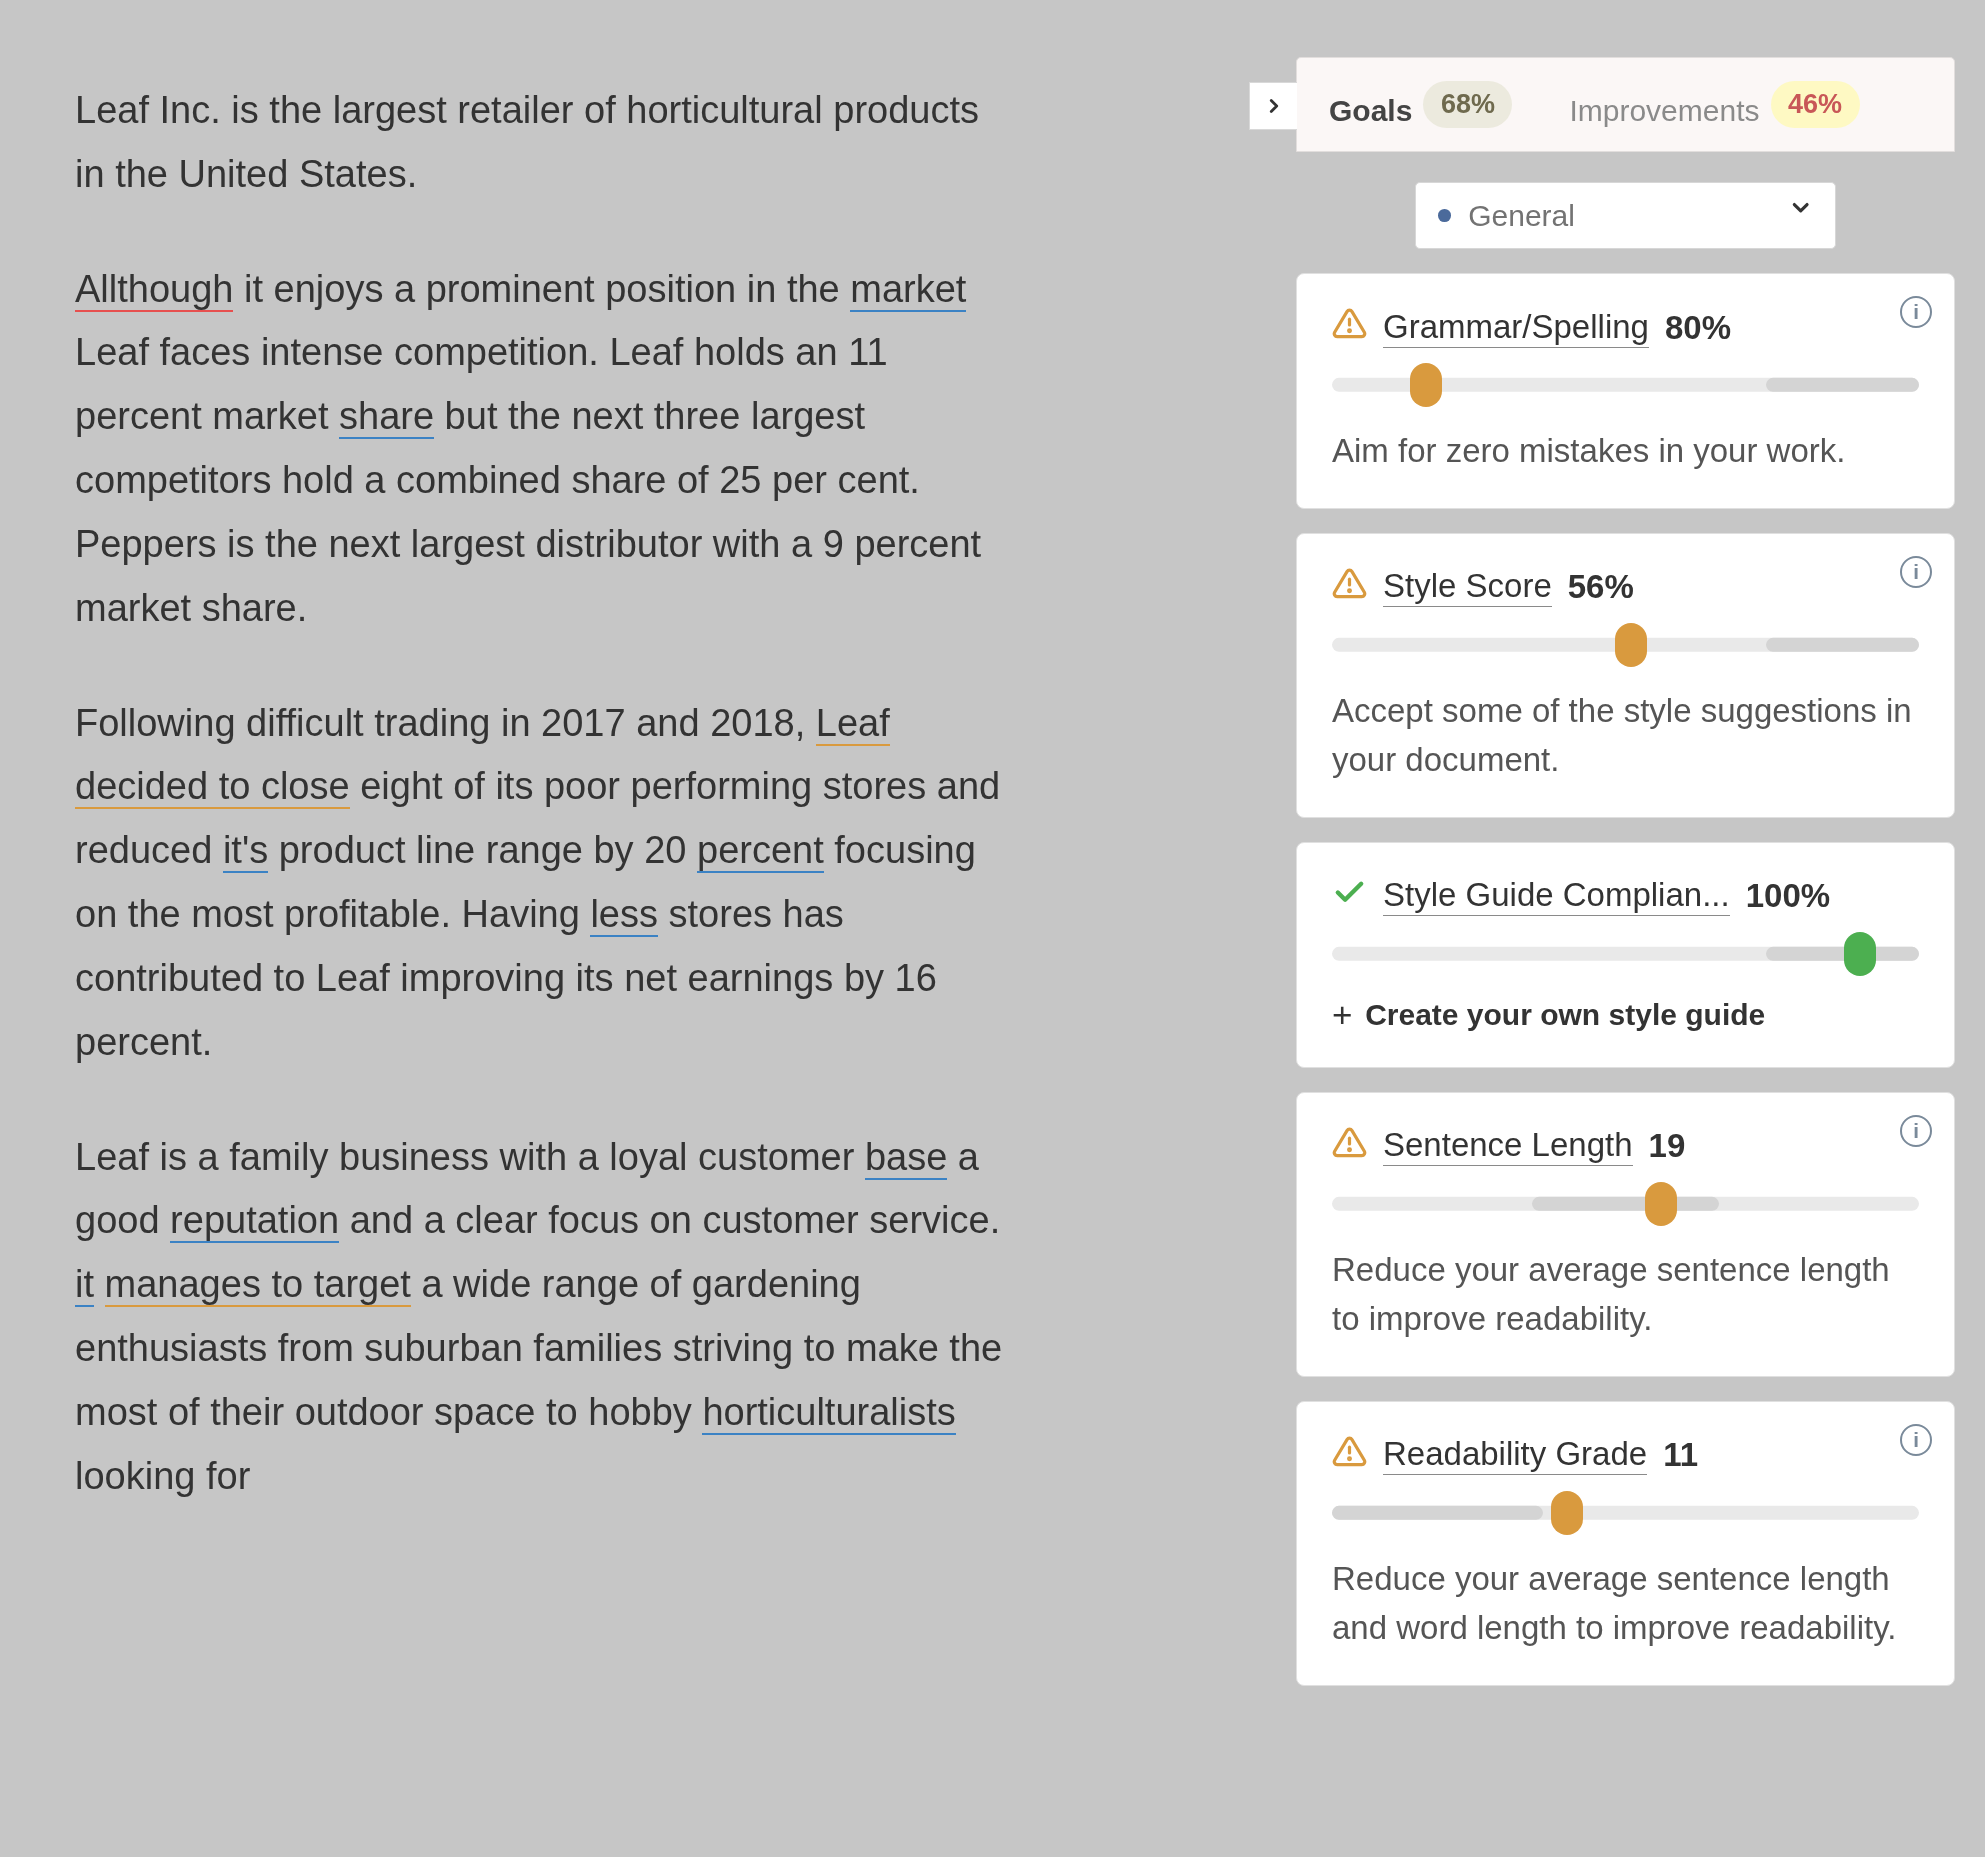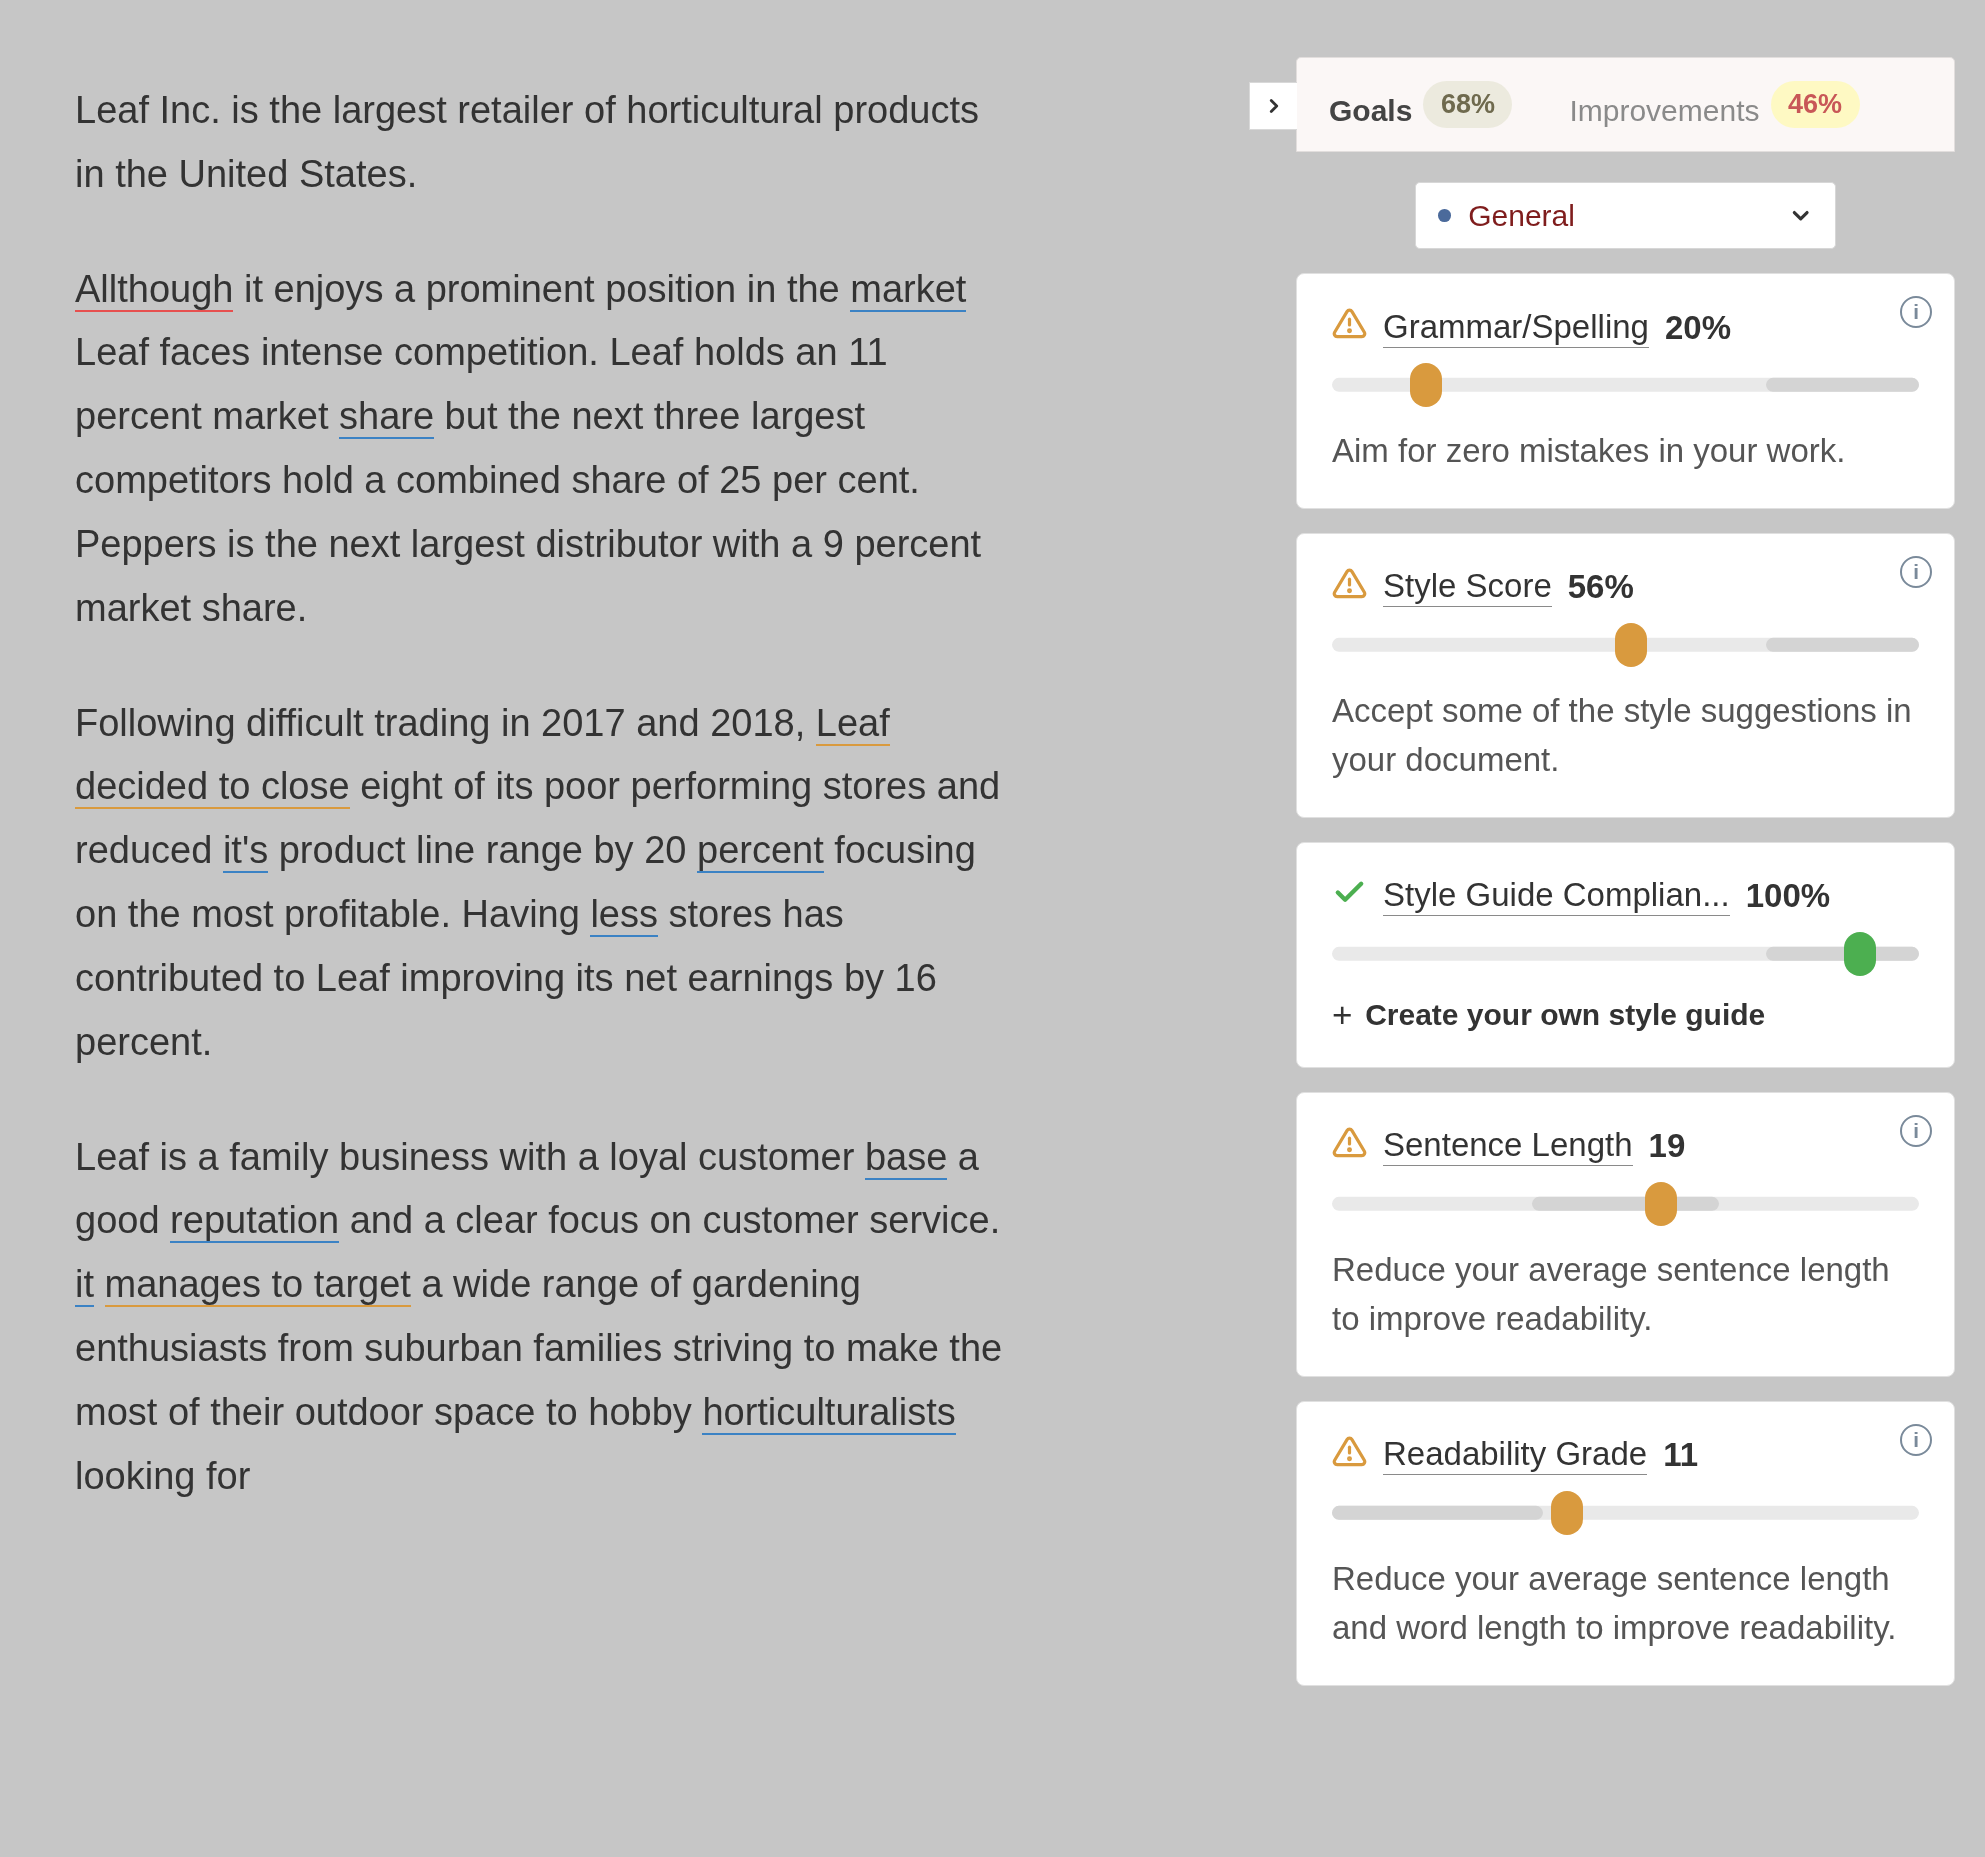--- a/index.html
+++ b/index.html
@@ -76,24 +76,23 @@
 .tab-gap { width: 57px; }
 
 .selector {
   margin: 30px auto 11px auto;
   width: 421px;
   height: 67px;
   background: #fff;
   border: 1.6px solid #d7d7d7;
   border-radius: 4.8px;
   display: flex;
-  align-items: center;
   padding: 12px 22px;
   font-size: 30px;
-  color: #7f1d1d;
+  color: #737373;
   justify-content: space-between;
 }
 .selector .dot { width: 12.7px; height: 12.7px; border-radius: 50%; background: #4b6a9b; margin-right: 17.5px; }
 .selector .left { display: flex; align-items: center; }
 
 .card {
   background: #fff;
   border: 0.8px solid #e0e0e0;
   border-radius: 8px;
   margin: 24px 0;
@@ -232,21 +231,21 @@
   <div id="cards-host">
       <div class="card">
         <div class="info-icon">i</div>
         <div class="card-header">
           <span class="icon-warn"><svg viewBox="0 0 24 24" fill="none" stroke="#d99a3e" stroke-width="2.2" stroke-linecap="round" stroke-linejoin="round">
               <path d="M10.29 3.86 1.82 18a2 2 0 0 0 1.71 3h16.94a2 2 0 0 0 1.71-3L13.71 3.86a2 2 0 0 0-3.42 0z"></path>
               <line x1="12" y1="9" x2="12" y2="13"></line>
               <circle cx="12" cy="17" r="0.6" fill="#d99a3e"></circle>
             </svg></span>
           <span class="card-title">Grammar/Spelling</span>
-          <span class="card-value">20%</span>
+          <span class="card-value">80%</span>
         </div>
         <div class="slider-row">
           <div class="track-full"></div>
           <div class="track-seg" style="left: 74%; width: 26%;"></div>
           <div class="knob" style="left: 16%;"></div>
         </div>
         <div class="card-desc">Aim for zero mistakes in your work.</div>
       </div>
       <div class="card">
         <div class="info-icon">i</div>

